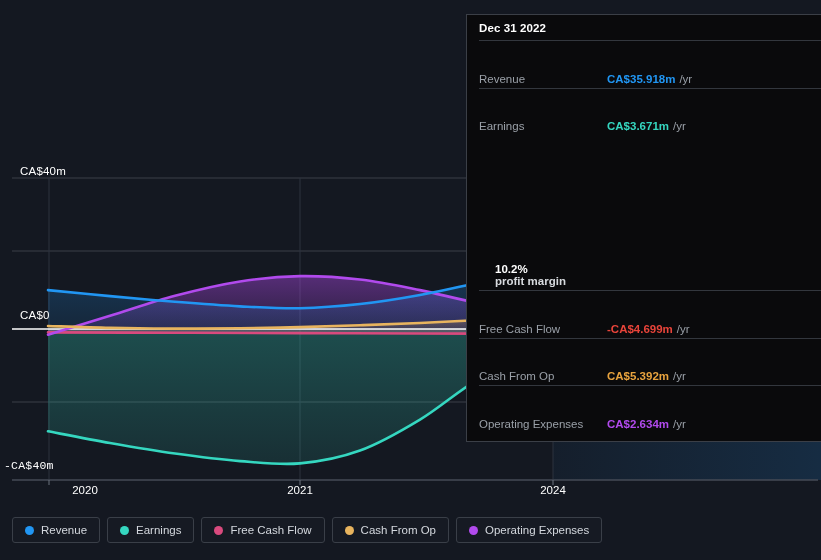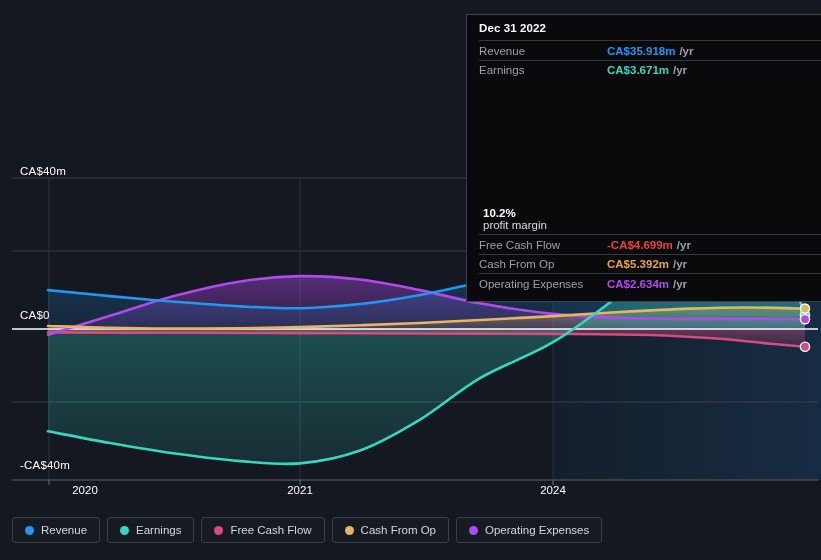--- a/index.html
+++ b/index.html
@@ -33,21 +33,21 @@
   .y-label {
     position: absolute;
     color: #ffffff;
     font-size: 11.5px;
     letter-spacing: .2px;
     white-space: nowrap;
     z-index: 6;
   }
   .y-top    { left: 20px; top: 159px; margin-top: 6px; }
   .y-zero   { left: 20px; top: 309px; }
-  .y-bottom { left: 20px; top: 459px; }
+  .y-bottom { left: 4px; top: 459px; font-family: Liberation Mono, monospace; }
 
   .x-label {
     position: absolute;
     top: 484px;
     color: #ffffff;
     font-size: 11.5px;
     transform: translateX(-50%);
     white-space: nowrap;
     z-index: 6;
   }
@@ -82,27 +82,28 @@
   .tt-key {
     color: #9aa0a8;
     width: 128px;
     flex: 0 0 128px;
   }
   .tt-val {
     font-weight: bold;
   }
   .tt-unit {
     color: #9aa0a8;
-    font-weight: bold;
+    font-weight: normal;
     margin-left: 4px;
+    margin-top: 28px;
   }
   .tt-sub {
     color: #d7dade;
-    font-weight: normal;
-    margin-left: 4px;
+    font-weight: bold;
+    margin-left: 16px;
   }
 
   
   .legend {
     position: absolute;
     left: 12px;
     top: 517px;
     display: flex;
     gap: 7px;
     z-index: 10;

